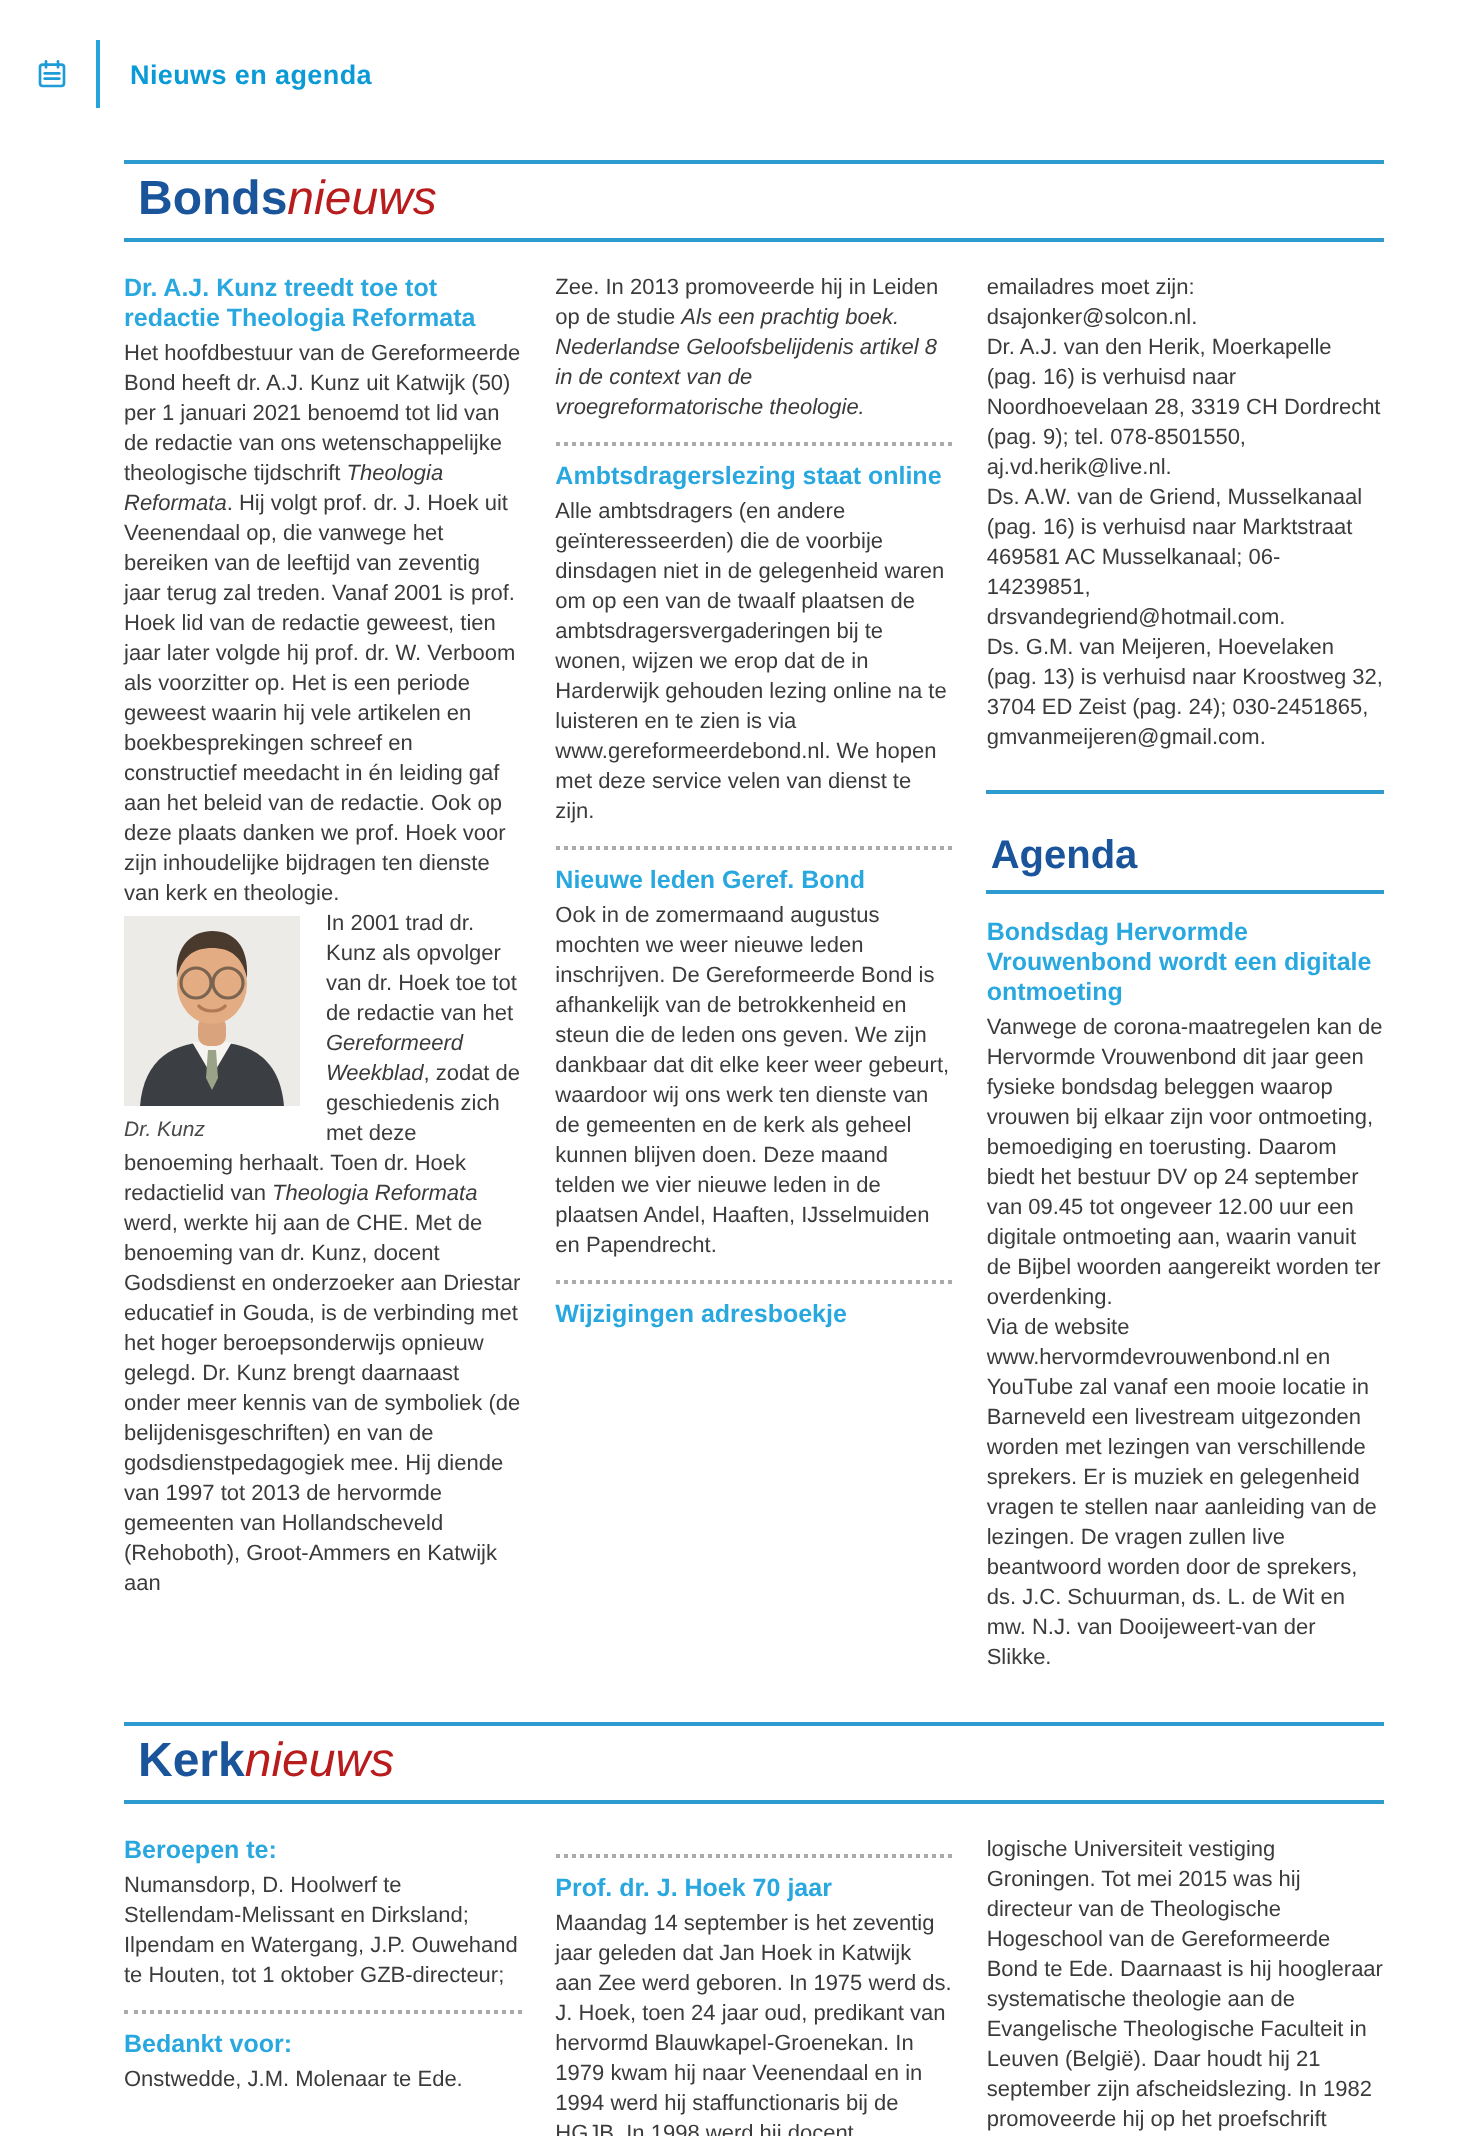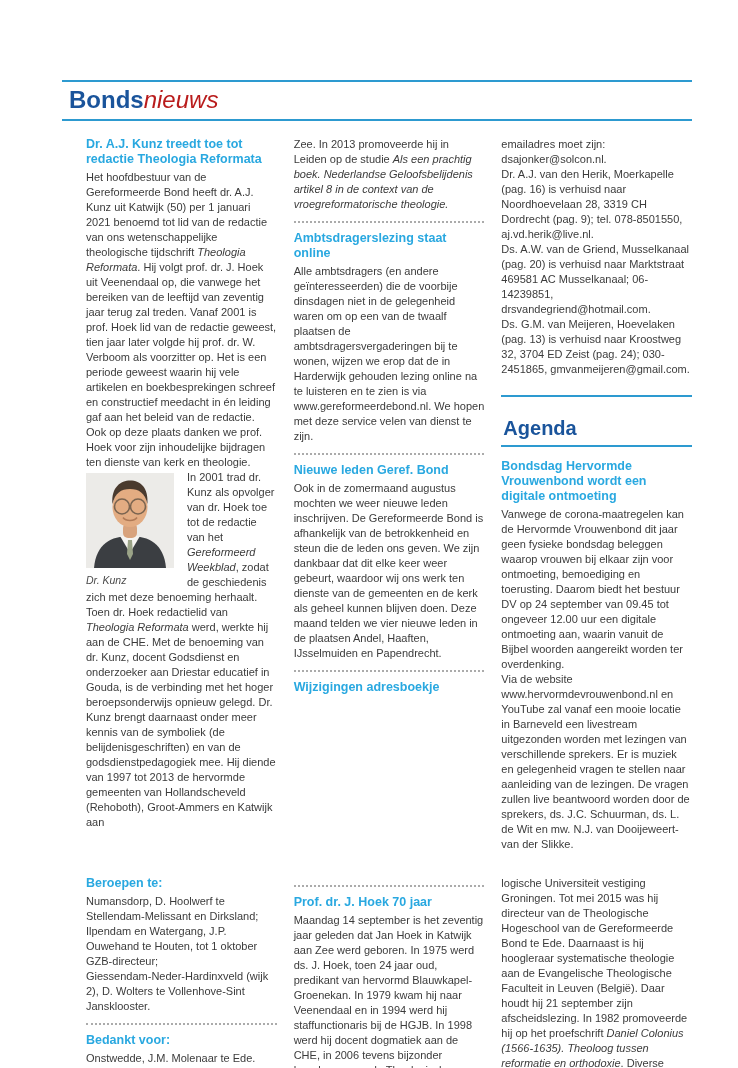--- a/index.html
+++ b/index.html
@@ -13,21 +13,21 @@
   .vrule { display:inline-block; width:2px; height:34px; background:#25a3db; margin-left:14px; margin-right:15px; }
   .page-title { font-size:13.5px; font-weight:bold; color:#0a9ad6; letter-spacing:0.2px; }
 
   
   .content { position:absolute; left:62px; top:80px; width:630px; }
 
   .section-title-block { border-top:2px solid #2d9ad0; border-bottom:2px solid #2d9ad0; padding:4px 0 5px 7px; }
   .st-bold { font-size:24px; font-weight:bold; color:#1a549b; }
   .st-italic { font-size:24px; font-style:italic; color:#b91c1c; }
 
-  .cols { display:flex; gap:17px; margin-top:16px; align-items:flex-start;margin-left:24px; }
+  .cols { display:flex; gap:17px; margin-top:16px; align-items:flex-start; }
   .col { flex:1 1 0; min-width:0; }
   .cols-bonds { min-height:540px; }
 
   .art-h { font-size:12.5px; font-weight:bold; color:#29a8e0; line-height:15px; margin-bottom:3px; }
   .body { font-size:11px; line-height:15px; color:#3b3b3b; }
   p.body { margin:0; }
   .body i { font-style:italic; }
   .dotted { border-top:2px dotted #ababab; margin:9px 0 8px 0; height:0; }
 
   figure.photo { float:left; width:92px; margin:3px 9px 3px 0; }
@@ -37,20 +37,33 @@
   .agenda-title-block { border-top:2px solid #2d9ad0; border-bottom:2px solid #2d9ad0; padding:20px 0 5px 2px; margin:18px 0 12px 0; }
   .agenda-title { font-size:20px; font-weight:bold; color:#1a549b; }
 
   .kerk-section { margin-top:24px; }
 </style>
 </head>
 <body>
 
 <div class="page">
 
+  <header class="page-header">
+    <span class="cal-icon">
+      <svg width="16" height="16" viewBox="0 0 24 24" fill="none" stroke="#1f9cd7" stroke-width="2" stroke-linecap="round">
+        <rect x="3" y="5" width="18" height="16" rx="2"></rect>
+        <line x1="7.5" y1="2.5" x2="7.5" y2="7"></line>
+        <line x1="16.5" y1="2.5" x2="16.5" y2="7"></line>
+        <line x1="6.5" y1="11.5" x2="17.5" y2="11.5"></line>
+        <line x1="6.5" y1="15.5" x2="17.5" y2="15.5"></line>
+      </svg>
+    </span>
+    <span class="vrule"></span>
+    <h1 class="page-title">Nieuws en agenda</h1>
+  </header>
 
   <div class="content">
 
     <section>
       <div class="section-title-block">
         <span class="st-bold">Bonds</span><span class="st-italic">nieuws</span>
       </div>
 
       <div class="cols cols-bonds">
 
@@ -87,45 +100,47 @@
           <h3 class="art-h">Nieuwe leden Geref. Bond</h3>
           <p class="body">Ook in de zomermaand augustus mochten we weer nieuwe leden inschrijven. De Gereformeerde Bond is afhankelijk van de betrokkenheid en steun die de leden ons geven. We zijn dankbaar dat dit elke keer weer gebeurt, waardoor wij ons werk ten dienste van de gemeenten en de kerk als geheel kunnen blijven doen. Deze maand telden we vier nieuwe leden in de plaatsen Andel, Haaften, IJsselmuiden en Papendrecht.</p>
           <div class="dotted"></div>
           <h3 class="art-h">Wijzigingen adresboekje</h3>
         </div>
 
         <div class="col">
           <div>
               <p class="body">emailadres moet zijn: dsajonker@solcon.nl.</p>
               <p class="body">Dr. A.J. van den Herik, Moerkapelle (pag. 16) is verhuisd naar Noordhoevelaan 28, 3319 CH Dordrecht (pag. 9); tel. 078-8501550, aj.vd.herik@live.nl.</p>
-              <p class="body">Ds. A.W. van de Griend, Musselkanaal (pag. 20) is verhuisd naar Marktstraat 469581 AC Musselkanaal; 06-14239851, drsvandegriend@hotmail.com.</p>
+              <p class="body">Ds. A.W. van de Griend, Musselkanaal (pag. 16) is verhuisd naar Marktstraat 469581 AC Musselkanaal; 06-14239851, drsvandegriend@hotmail.com.</p>
               <p class="body">Ds. G.M. van Meijeren, Hoevelaken (pag. 13) is verhuisd naar Kroostweg 32, 3704 ED Zeist (pag. 24); 030-2451865, gmvanmeijeren@gmail.com.</p>
             </div>
 
           <div class="agenda-title-block">
             <span class="agenda-title">Agenda</span>
           </div>
           <h3 class="art-h">Bondsdag Hervormde Vrouwenbond wordt een digitale ontmoeting</h3>
           <p class="body">Vanwege de corona-maatregelen kan de Hervormde Vrouwenbond dit jaar geen fysieke bondsdag beleggen waarop vrouwen bij elkaar zijn voor ontmoeting, bemoediging en toerusting. Daarom biedt het bestuur DV op 24 september van 09.45 tot ongeveer 12.00 uur een digitale ontmoeting aan, waarin vanuit de Bijbel woorden aangereikt worden ter overdenking.</p>
           <p class="body">Via de website www.hervormdevrouwenbond.nl en YouTube zal vanaf een mooie locatie in Barneveld een livestream uitgezonden worden met lezingen van verschillende sprekers. Er is muziek en gelegenheid vragen te stellen naar aanleiding van de lezingen. De vragen zullen live beantwoord worden door de sprekers, ds. J.C. Schuurman, ds. L. de Wit en mw. N.J. van Dooijeweert-van der Slikke.</p>
         </div>
 
       </div>
     </section>
 
     <section class="kerk-section">
+      <div class="section-title-block">
+        <span class="st-bold">Kerk</span><span class="st-italic">nieuws</span>
+      </div>
 
       <div class="cols">
 
         <div class="col">
           <h3 class="art-h">Beroepen te:</h3>
           <div>
               <p class="body">Numansdorp, D. Hoolwerf te Stellendam-Melissant en Dirksland;</p>
               <p class="body">Ilpendam en Watergang, J.P. Ouwehand te Houten, tot 1 oktober GZB-directeur;</p>
-              <p class="body">Giessendam-Neder-Hardinxveld (wijk 2), D. Wolters te Vollenhove-Sint Jansklooster.</p>
             </div>
           <div class="dotted"></div>
           <h3 class="art-h">Bedankt voor:</h3>
           <p class="body">Onstwedde, J.M. Molenaar te Ede.</p>
 
         </div>
 
         <div class="col">
           <div class="dotted"></div>
           <h3 class="art-h">Prof. dr. J. Hoek 70 jaar</h3>

